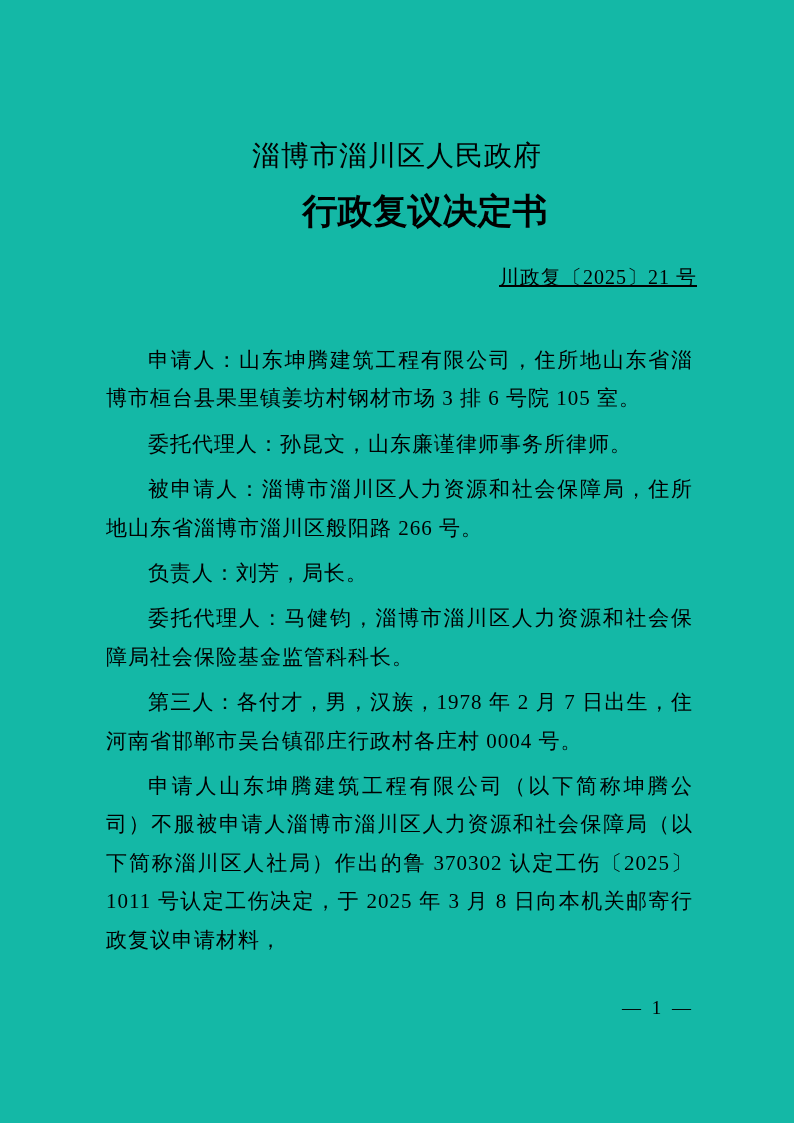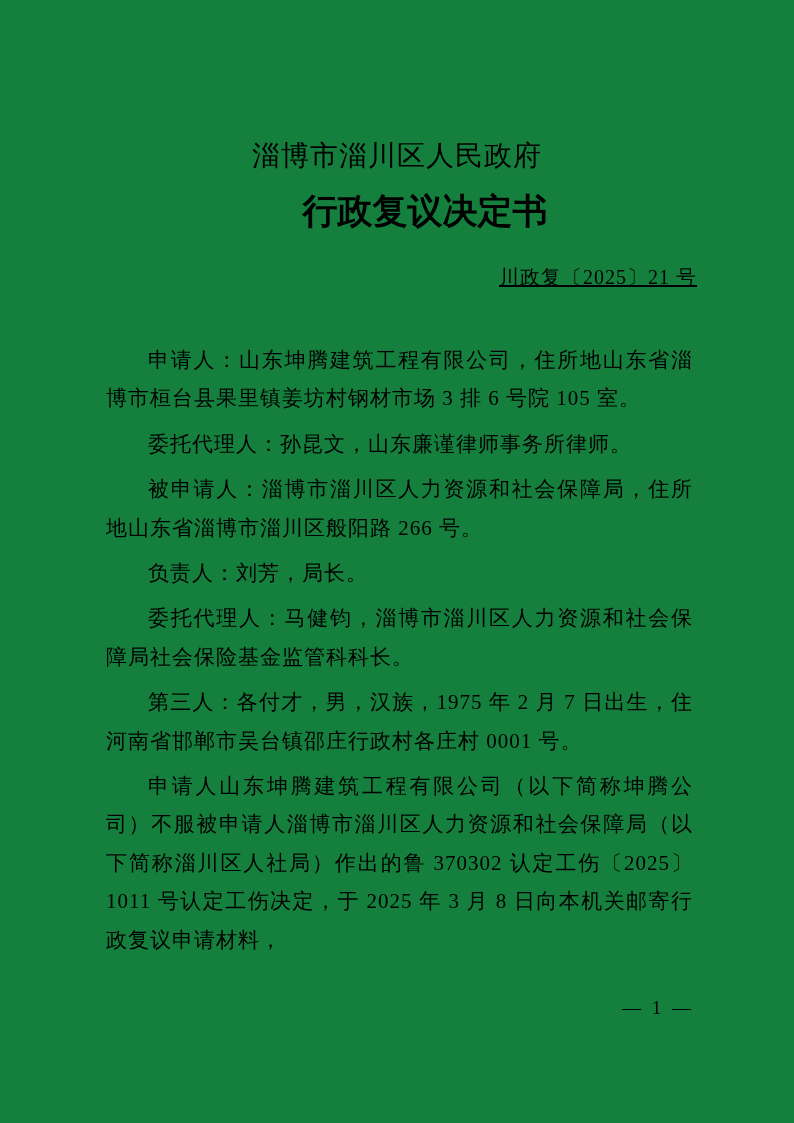--- a/index.html
+++ b/index.html
@@ -5,21 +5,21 @@
   * { box-sizing: border-box; }
   html, body {
     margin: 0;
     padding: 0;
     background: #ffffff;
   }
   .page {
     position: relative;
     width: 794px;
     height: 1123px;
-    background: #15803d;
+    background: #14b8a6;
     color: #000000;
     font-family: "Liberation Serif", "DejaVu Serif", serif;
     overflow: hidden;
   }
   .org-title {
     position: absolute;
     top: 140px;
     left: 0;
     width: 100%;
     text-align: center;
@@ -84,19 +84,19 @@
   <div class="doc-title">行政复议决定书</div>
 
   <div class="doc-number">川政复〔2025〕21 号</div>
 
   <div class="body-text">
     <p>申请人：山东坤腾建筑工程有限公司，住所地山东省淄博市桓台县果里镇姜坊村钢材市场 3 排 6 号院 105 室。</p>
     <p>委托代理人：孙昆文，山东廉谨律师事务所律师。</p>
     <p>被申请人：淄博市淄川区人力资源和社会保障局，住所地山东省淄博市淄川区般阳路 266 号。</p>
     <p>负责人：刘芳，局长。</p>
     <p>委托代理人：马健钧，淄博市淄川区人力资源和社会保障局社会保险基金监管科科长。</p>
-    <p>第三人：各付才，男，汉族，1975 年 2 月 7 日出生，住河南省邯郸市吴台镇邵庄行政村各庄村 0001 号。</p>
+    <p>第三人：各付才，男，汉族，1978 年 2 月 7 日出生，住河南省邯郸市吴台镇邵庄行政村各庄村 0004 号。</p>
     <p>申请人山东坤腾建筑工程有限公司（以下简称坤腾公司）不服被申请人淄博市淄川区人力资源和社会保障局（以下简称淄川区人社局）作出的鲁 370302 认定工伤〔2025〕1011 号认定工伤决定，于 2025 年 3 月 8 日向本机关邮寄行政复议申请材料，</p>
   </div>
 
   <div class="page-number">— 1 —</div>
 
 </div>
 
 </body></html>

